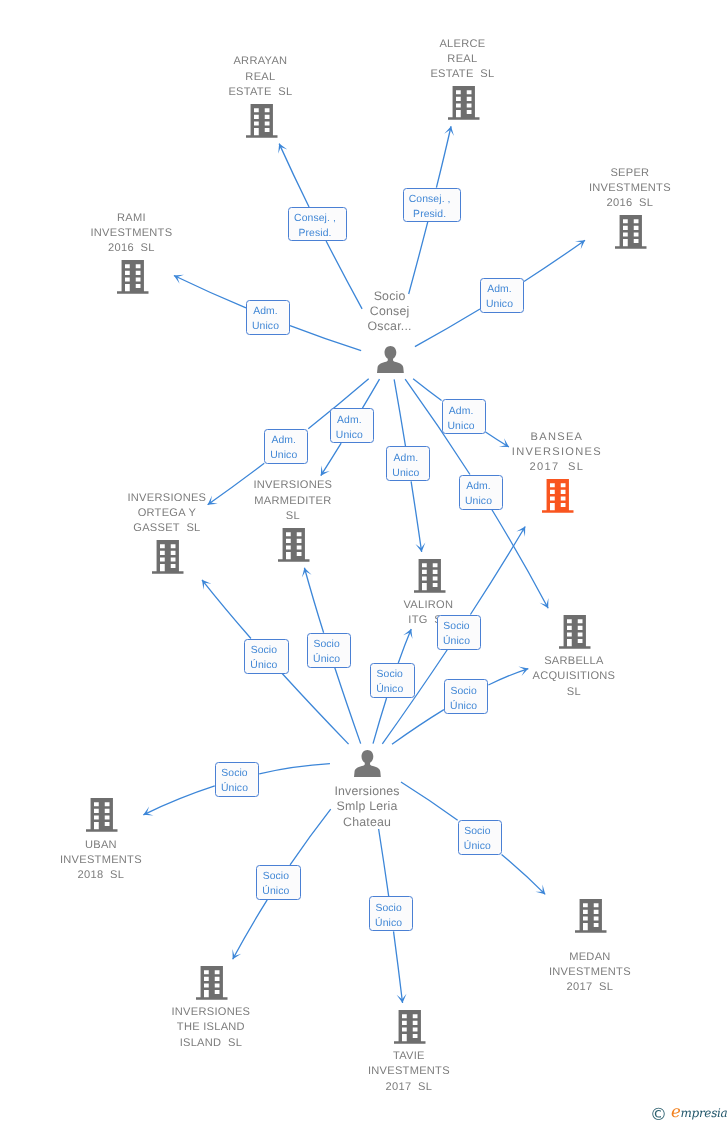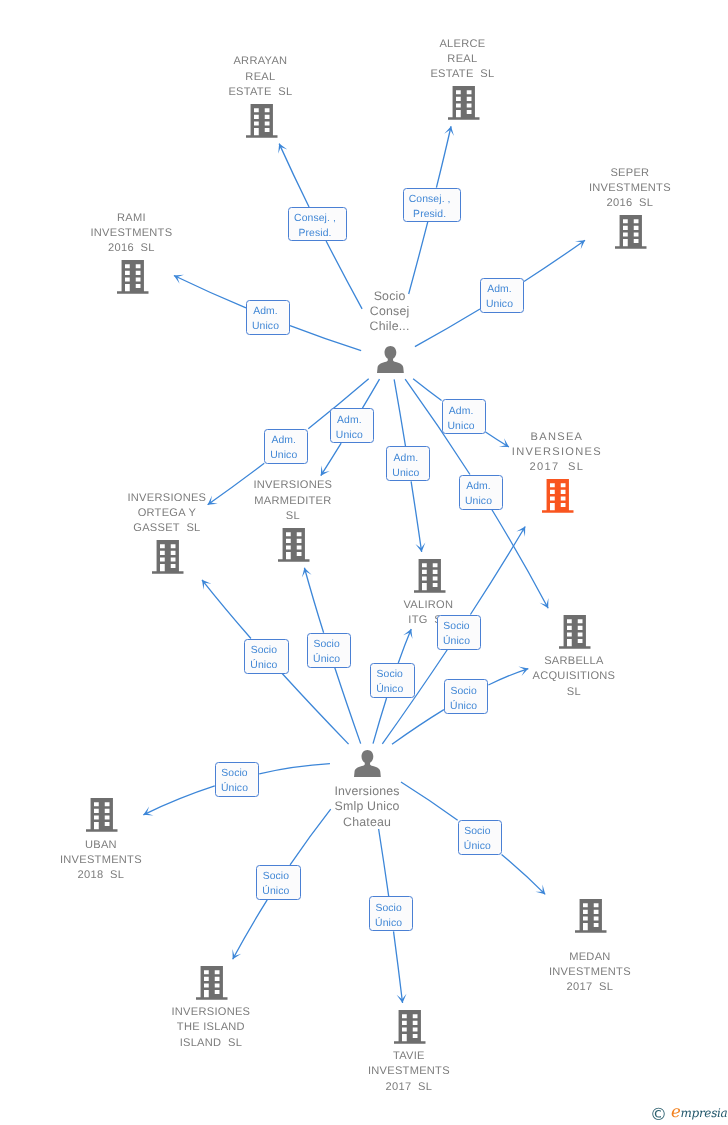--- a/index.html
+++ b/index.html
@@ -141,25 +141,25 @@
       <use href="#bld"></use>
     </svg>
 <div class="ntxt" style="left:118.4px;top:1005.1px"><div class="ll">INVERSIONES</div><div class="ll">THE ISLAND</div><div class="ll">ISLAND  SL</div></div>
     <svg class="bicon" viewBox="0 0 100 107.3" style="left:196.25px;top:965.5px;width:31.5px;height:33.8px">
       <use href="#bld"></use>
     </svg>
 <div class="ntxt" style="left:316.4px;top:1049.1px"><div class="ll">TAVIE</div><div class="ll">INVESTMENTS</div><div class="ll">2017  SL</div></div>
     <svg class="bicon" viewBox="0 0 100 107.3" style="left:394.25px;top:1009.5px;width:31.5px;height:33.8px">
       <use href="#bld"></use>
     </svg>
-<div class="ntxt mx" style="left:297.1px;top:288.8px"><div class="ll">Socio</div><div class="ll">Consej</div><div class="ll">Chile...</div></div>
+<div class="ntxt mx" style="left:297.1px;top:288.8px"><div class="ll">Socio</div><div class="ll">Consej</div><div class="ll">Oscar...</div></div>
     <svg class="picon" viewBox="0 0 100 99.3" style="left:376.95px;top:346px;width:27.1px;height:26.9px">
       <use href="#per"></use>
     </svg>
-<div class="ntxt mx" style="left:274.6px;top:784.1px"><div class="ll">Inversiones</div><div class="ll">Smlp Unico</div><div class="ll">Chateau</div></div>
+<div class="ntxt mx" style="left:274.6px;top:784.1px"><div class="ll">Inversiones</div><div class="ll">Smlp Leria</div><div class="ll">Chateau</div></div>
     <svg class="picon" viewBox="0 0 100 99.3" style="left:354.45px;top:750px;width:27.1px;height:26.9px">
       <use href="#per"></use>
     </svg>
 <div class="elabel" style="left:288.25px;top:207px;width:58.5px;height:34px">
       <div class="el1">Consej. ,</div>
       <div class="el1">Presid.</div>
     </div>
 <div class="elabel" style="left:402.9px;top:187.7px;width:58.5px;height:34px">
       <div class="el1">Consej. ,</div>
       <div class="el1">Presid.</div>

